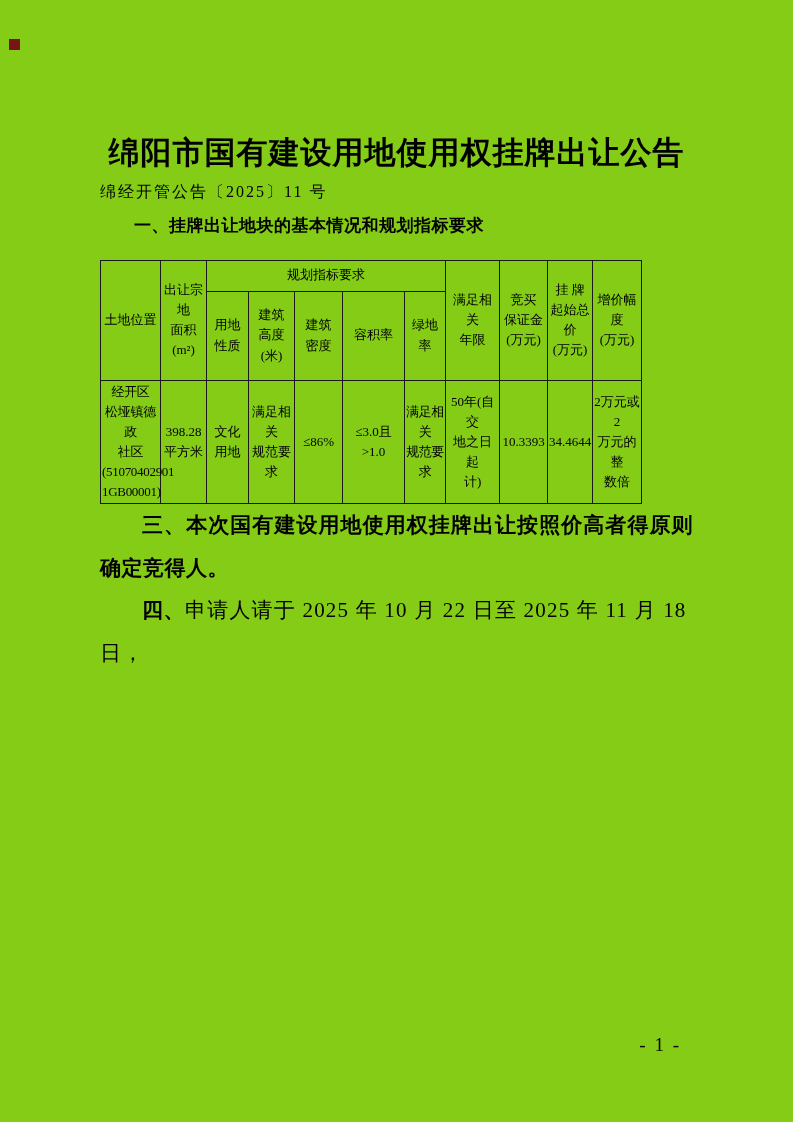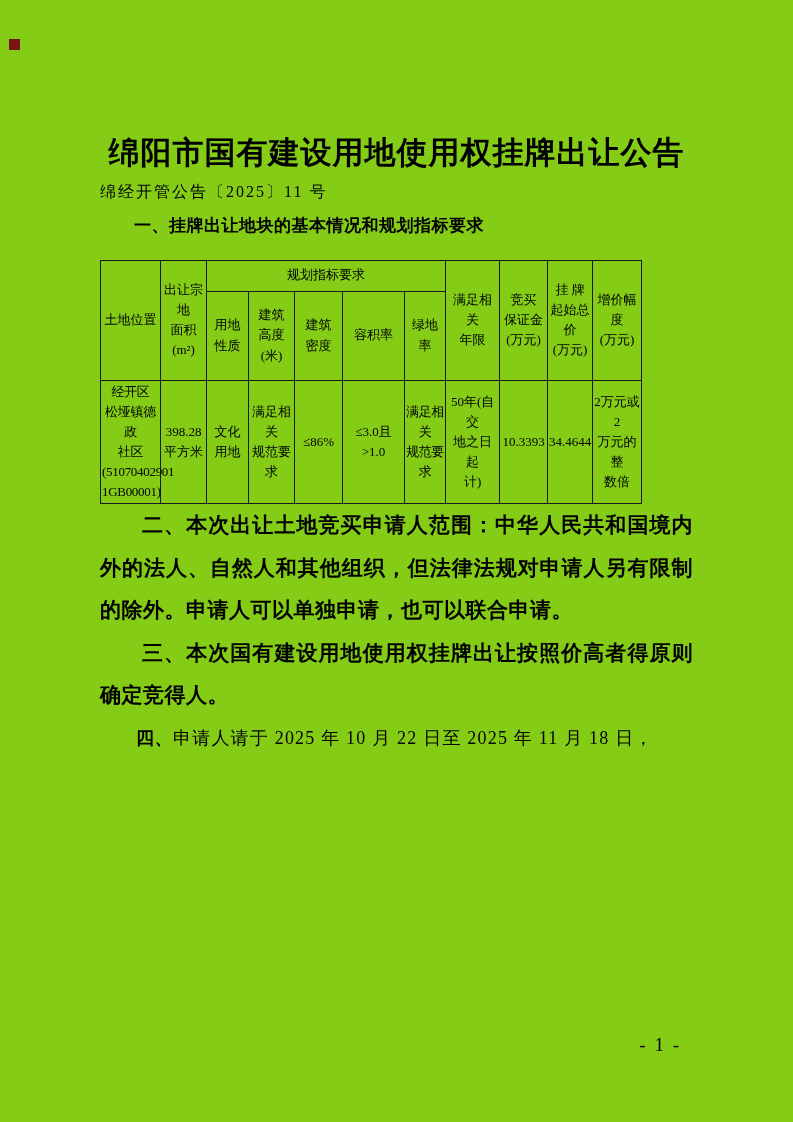--- a/index.html
+++ b/index.html
@@ -55,21 +55,21 @@
     font-size:21px;
     line-height:42.5px;
     text-align:justify;
     text-indent:2em;
     font-weight:bold;
     letter-spacing:0.5px;
     font-family:"Liberation Sans", sans-serif;
   }
   p.mixed-par{
     margin:0;
-    font-size:18px;
+    font-size:21px;
     line-height:42.5px;
     text-indent:2em;
     letter-spacing:1.2px;
   }
   p.mixed-par .lead{
     font-weight:bold;
     font-family:"Liberation Sans", sans-serif;
     letter-spacing:0.5px;
   }
   table.parcel{
@@ -185,21 +185,20 @@
         <td>10.3393</td>
         <td>34.4644</td>
         <td>2万元或2
 万元的整
 数倍</td>
       </tr>
     </tbody>
   </table>
 
 
-  <p class="bold-par">二、本次出让土地竞买申请人范围：中华人民共和国境内外的法人、自然人和其他组织，但法律法规对申请人另有限制的除外。申请人可以单独申请，也可以联合申请。</p>
 
   <p class="bold-par">三、本次国有建设用地使用权挂牌出让按照价高者得原则确定竞得人。</p>
 
   <p class="mixed-par"><span class="lead">四、</span><span>申请人请于 2025 年 10 月 22 日至 2025 年 11 月 18 日，</span></p>
 
   <div class="page-number">- 1 -</div>
 
 </div>
 
 </body></html>

